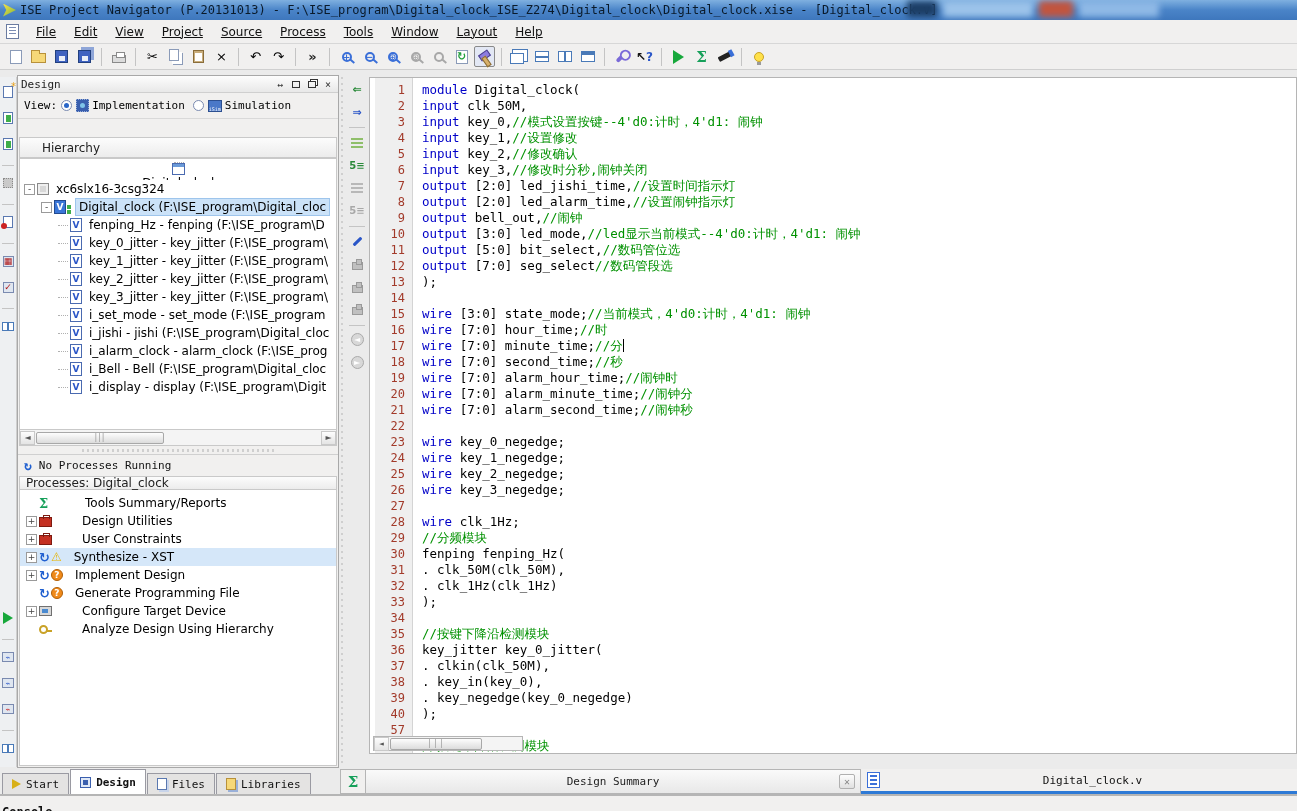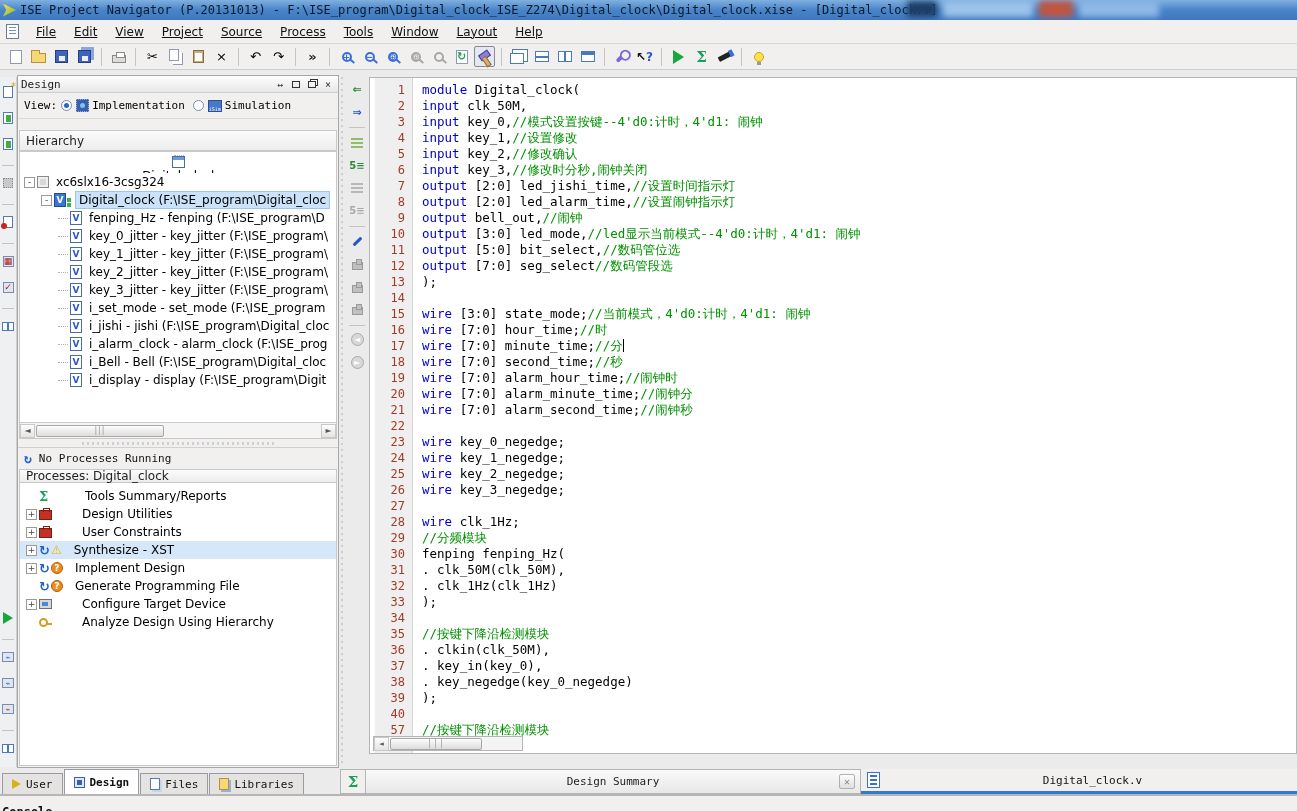--- a/index.html
+++ b/index.html
@@ -104,21 +104,21 @@
   .dp-sq.restore { box-shadow:2px -2px 0 -1px #fff, 2px -2px 0 0 #333; }
   .view-row { height:26px; display:flex; align-items:center; font-family:"DejaVu Sans Mono", monospace;
     font-size:11px; padding-left:6px; border-bottom:1px solid #d9d9d9; background:#f1f0ef; }
   .radio { width:11px; height:11px; border:1px solid #7a8ab0; border-radius:50%; background:#fff; margin:0 4px; position:relative; }
   .radio.on::after { content:''; position:absolute; left:2px; top:2px; width:5px; height:5px; border-radius:50%; background:#2a66c8; }
   .chipicn { width:13px; height:13px; background:#3a5fae; border:1px dotted #9ab0d8; margin-right:3px; position:relative;}
   .chipicn::after{content:'';position:absolute;left:3px;top:3px;width:5px;height:5px;background:#7ec3e8;border-radius:50%;}
   .isimicn { width:14px; height:12px; background:#4a78c8; margin-right:3px; position:relative; border:1px solid #2c4f90;}
   .isimicn::after{content:'iSim';position:absolute;left:0;bottom:-1px;font-size:5px;color:#fff;}
   .hier-label { height:21px; background:linear-gradient(180deg,#fcfcfc,#ececec); border:1px solid #c9c9c9;
-    margin:11px 1px 0; display:flex; align-items:center; padding-left:6px; font-size:12px; color:#222; }
+    margin:18px 1px 0; display:flex; align-items:center; padding-left:22px; font-size:12px; color:#222; }
   .tree-box { height:272px; background:#fff; border:1px solid #c9c9c9; margin:0 1px; overflow:hidden; padding-top:3px; }
   .tree-row { height:18px; display:flex; align-items:center; white-space:nowrap; overflow:hidden; font-size:12px; }
   .expander { width:11px; height:11px; margin-right:2px; flex:none; display:inline-flex; align-items:center; justify-content:center;
     font-size:9px; color:#444; }
   .expander.box { border:1px solid #9a9a9a; background:#fff; line-height:9px; }
   .conn { width:10px; border-bottom:1px dotted #b0b0b0; height:1px; margin-right:2px; flex:none; }
   .ticn { flex:none; margin-right:4px; }
   .project-icon { width:13px; height:12px; background:#fff; border:1px solid #4a6ab0; position:relative; }
   .project-icon::after { content:''; position:absolute; left:0; top:0; right:0; height:3px; background:#6a9ad8; }
   .chip-icon { width:12px; height:12px; background:#d8d8d8; border:1px solid #8a8a8a; box-shadow:inset 0 0 0 2px #efefef; }
@@ -662,37 +662,38 @@
         <div class="cl"><span class="kw">wire</span><span> key_3_negedge;</span></div>
         <div class="cl"></div>
         <div class="cl"><span class="kw">wire</span><span> clk_1Hz;</span></div>
         <div class="cl"><span class="cmt">//分频模块</span></div>
         <div class="cl"><span>fenping fenping_Hz(</span></div>
         <div class="cl"><span>. clk_50M(clk_50M),</span></div>
         <div class="cl"><span>. clk_1Hz(clk_1Hz)</span></div>
         <div class="cl"><span>);</span></div>
         <div class="cl"></div>
         <div class="cl"><span class="cmt">//按键下降沿检测模块</span></div>
+        <div class="cl"><span>key_jitter key_0_jitter(</span></div>
         <div class="cl"><span>. clkin(clk_50M),</span></div>
         <div class="cl"><span>. key_in(key_0),</span></div>
         <div class="cl"><span>. key_negedge(key_0_negedge)</span></div>
         <div class="cl"><span>);</span></div>
         <div class="cl"></div>
         <div class="cl"><span class="cmt">//按键下降沿检测模块</span></div>
       </div>
     <div class="code-hscroll">
       <span class="hs-arrow">◄</span>
       <span class="hs-handle" style="width:92px;">|||</span>
     </div>
   </div>
 
   <div class="panel-tabs">
       <span class="ptab">
         <span class="ticon start-arrow"></span>
-        <span>User</span>
+        <span>Start</span>
       </span>
       <span class="ptab active">
         <span class="ticon design-ticon"></span>
         <span>Design</span>
       </span>
       <span class="ptab">
         <span class="ticon files-ticon"></span>
         <span>Files</span>
       </span>
       <span class="ptab">

